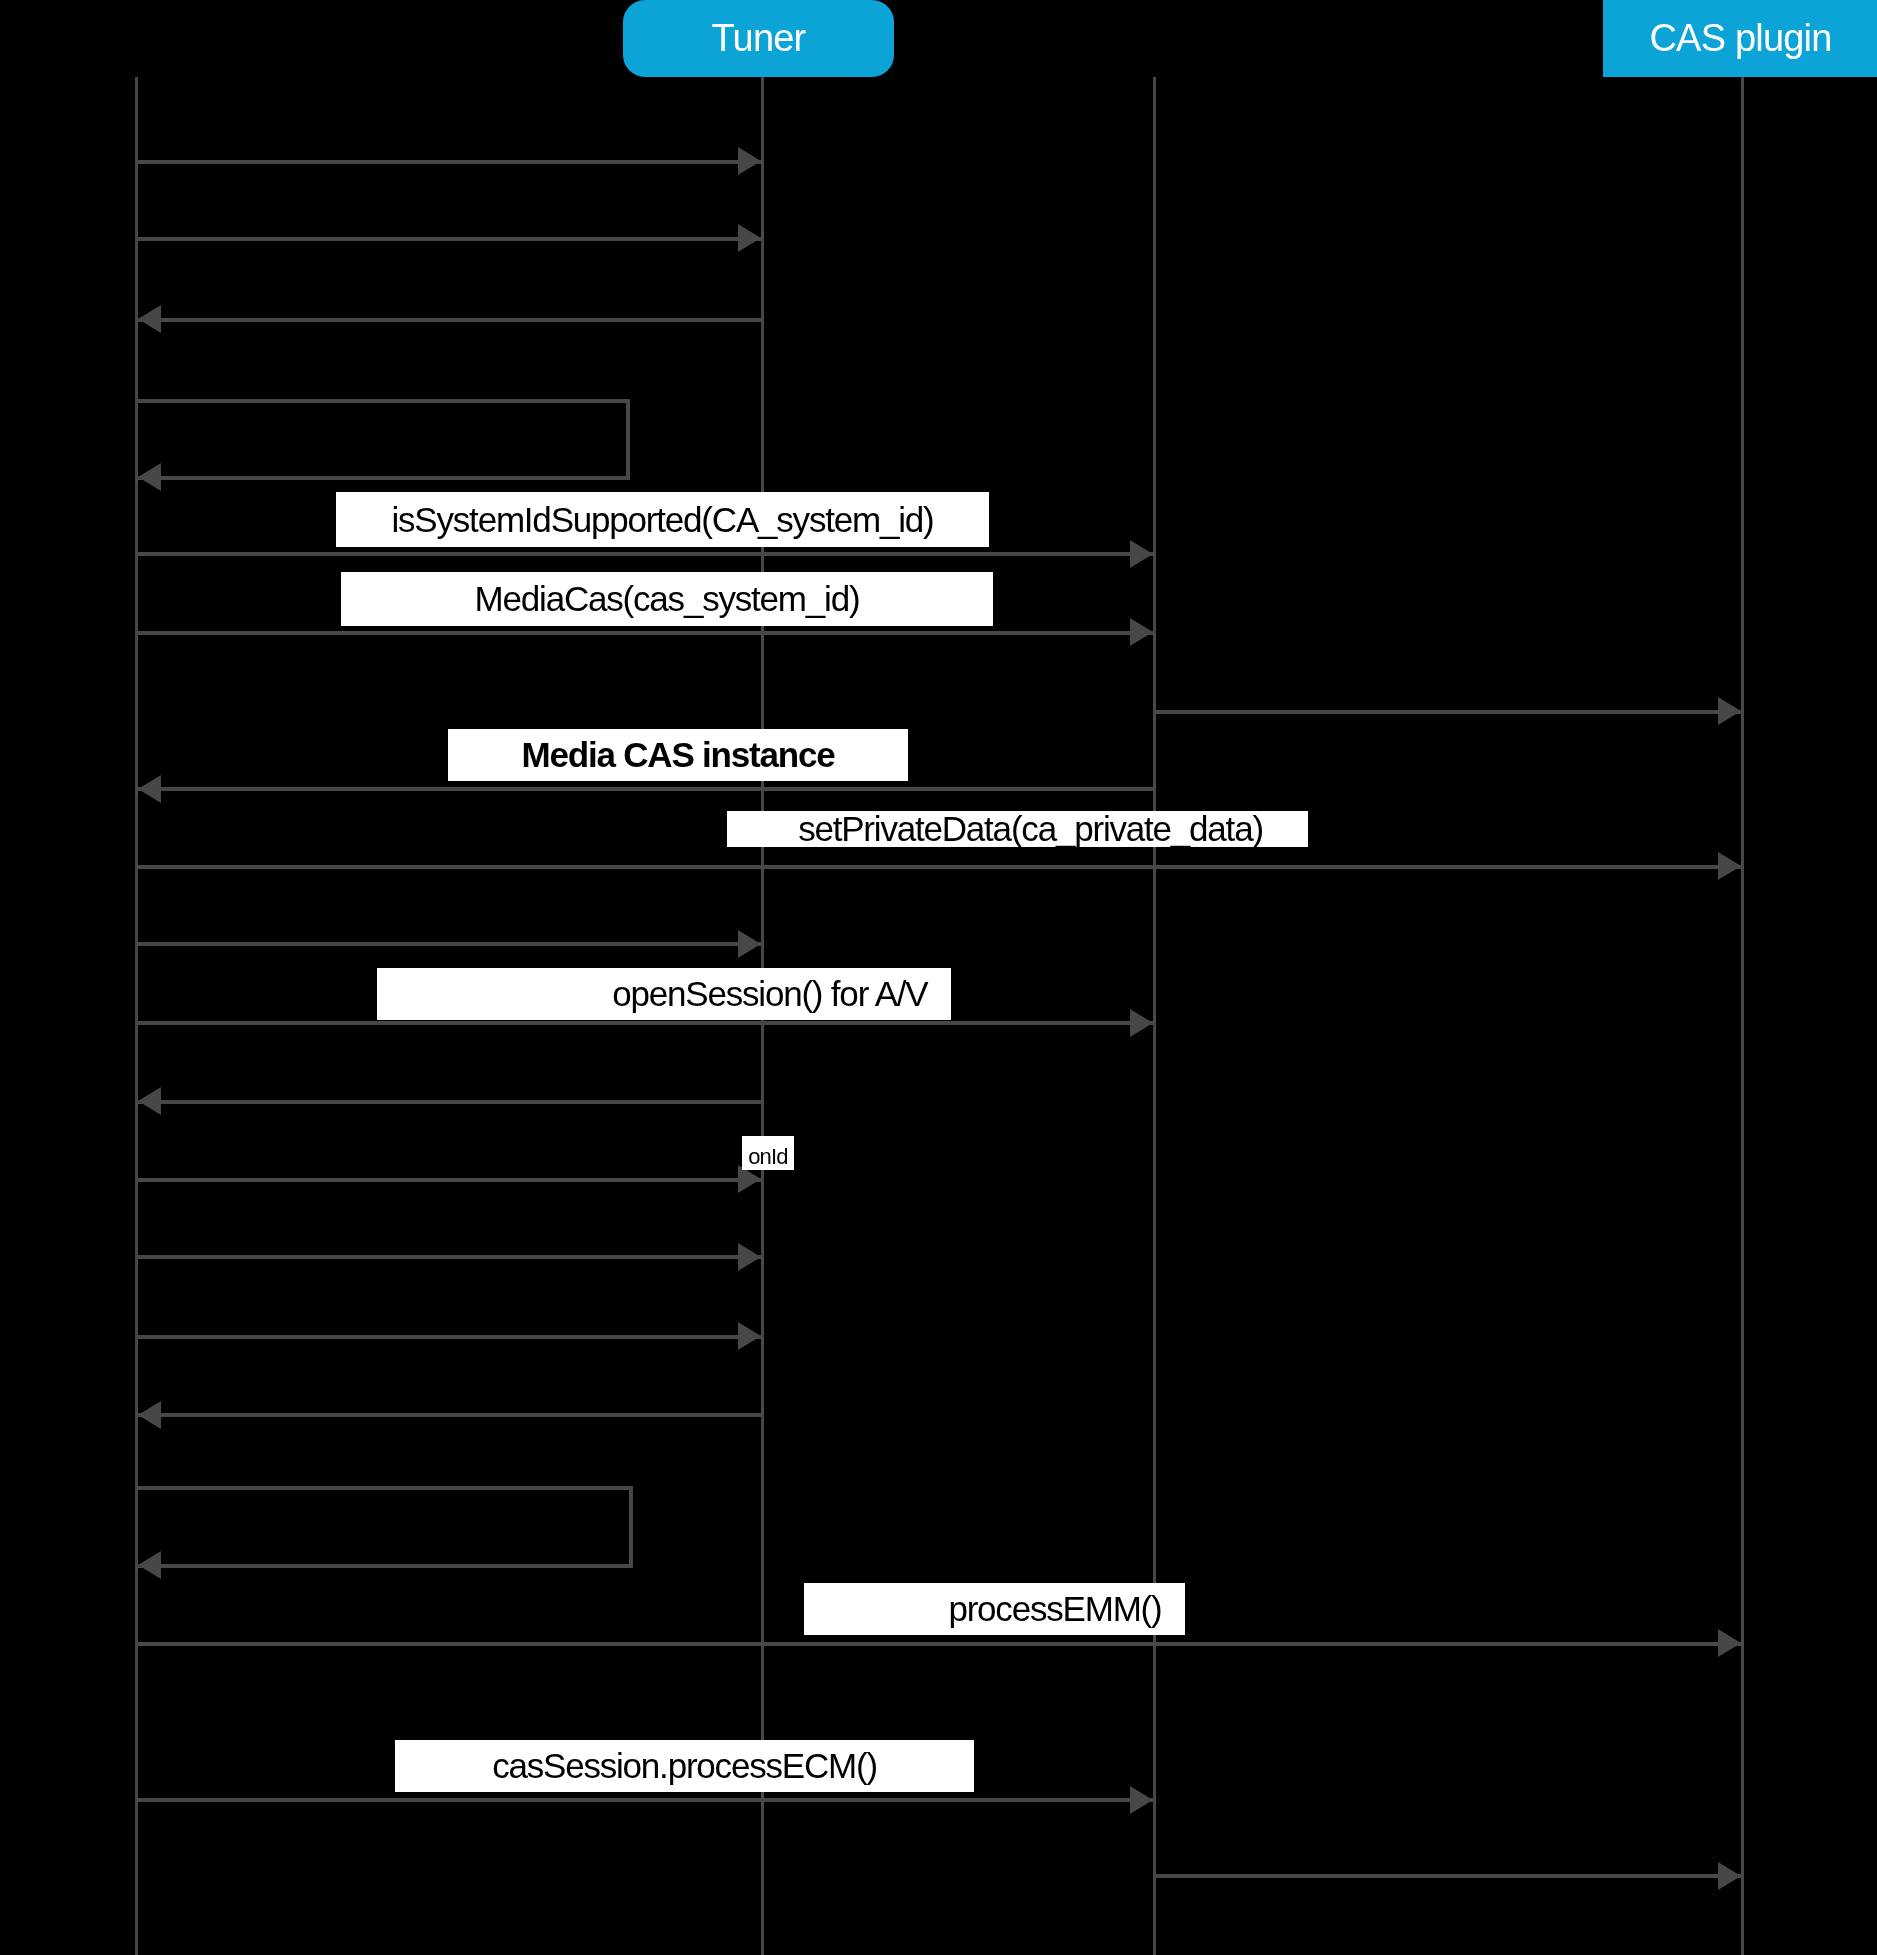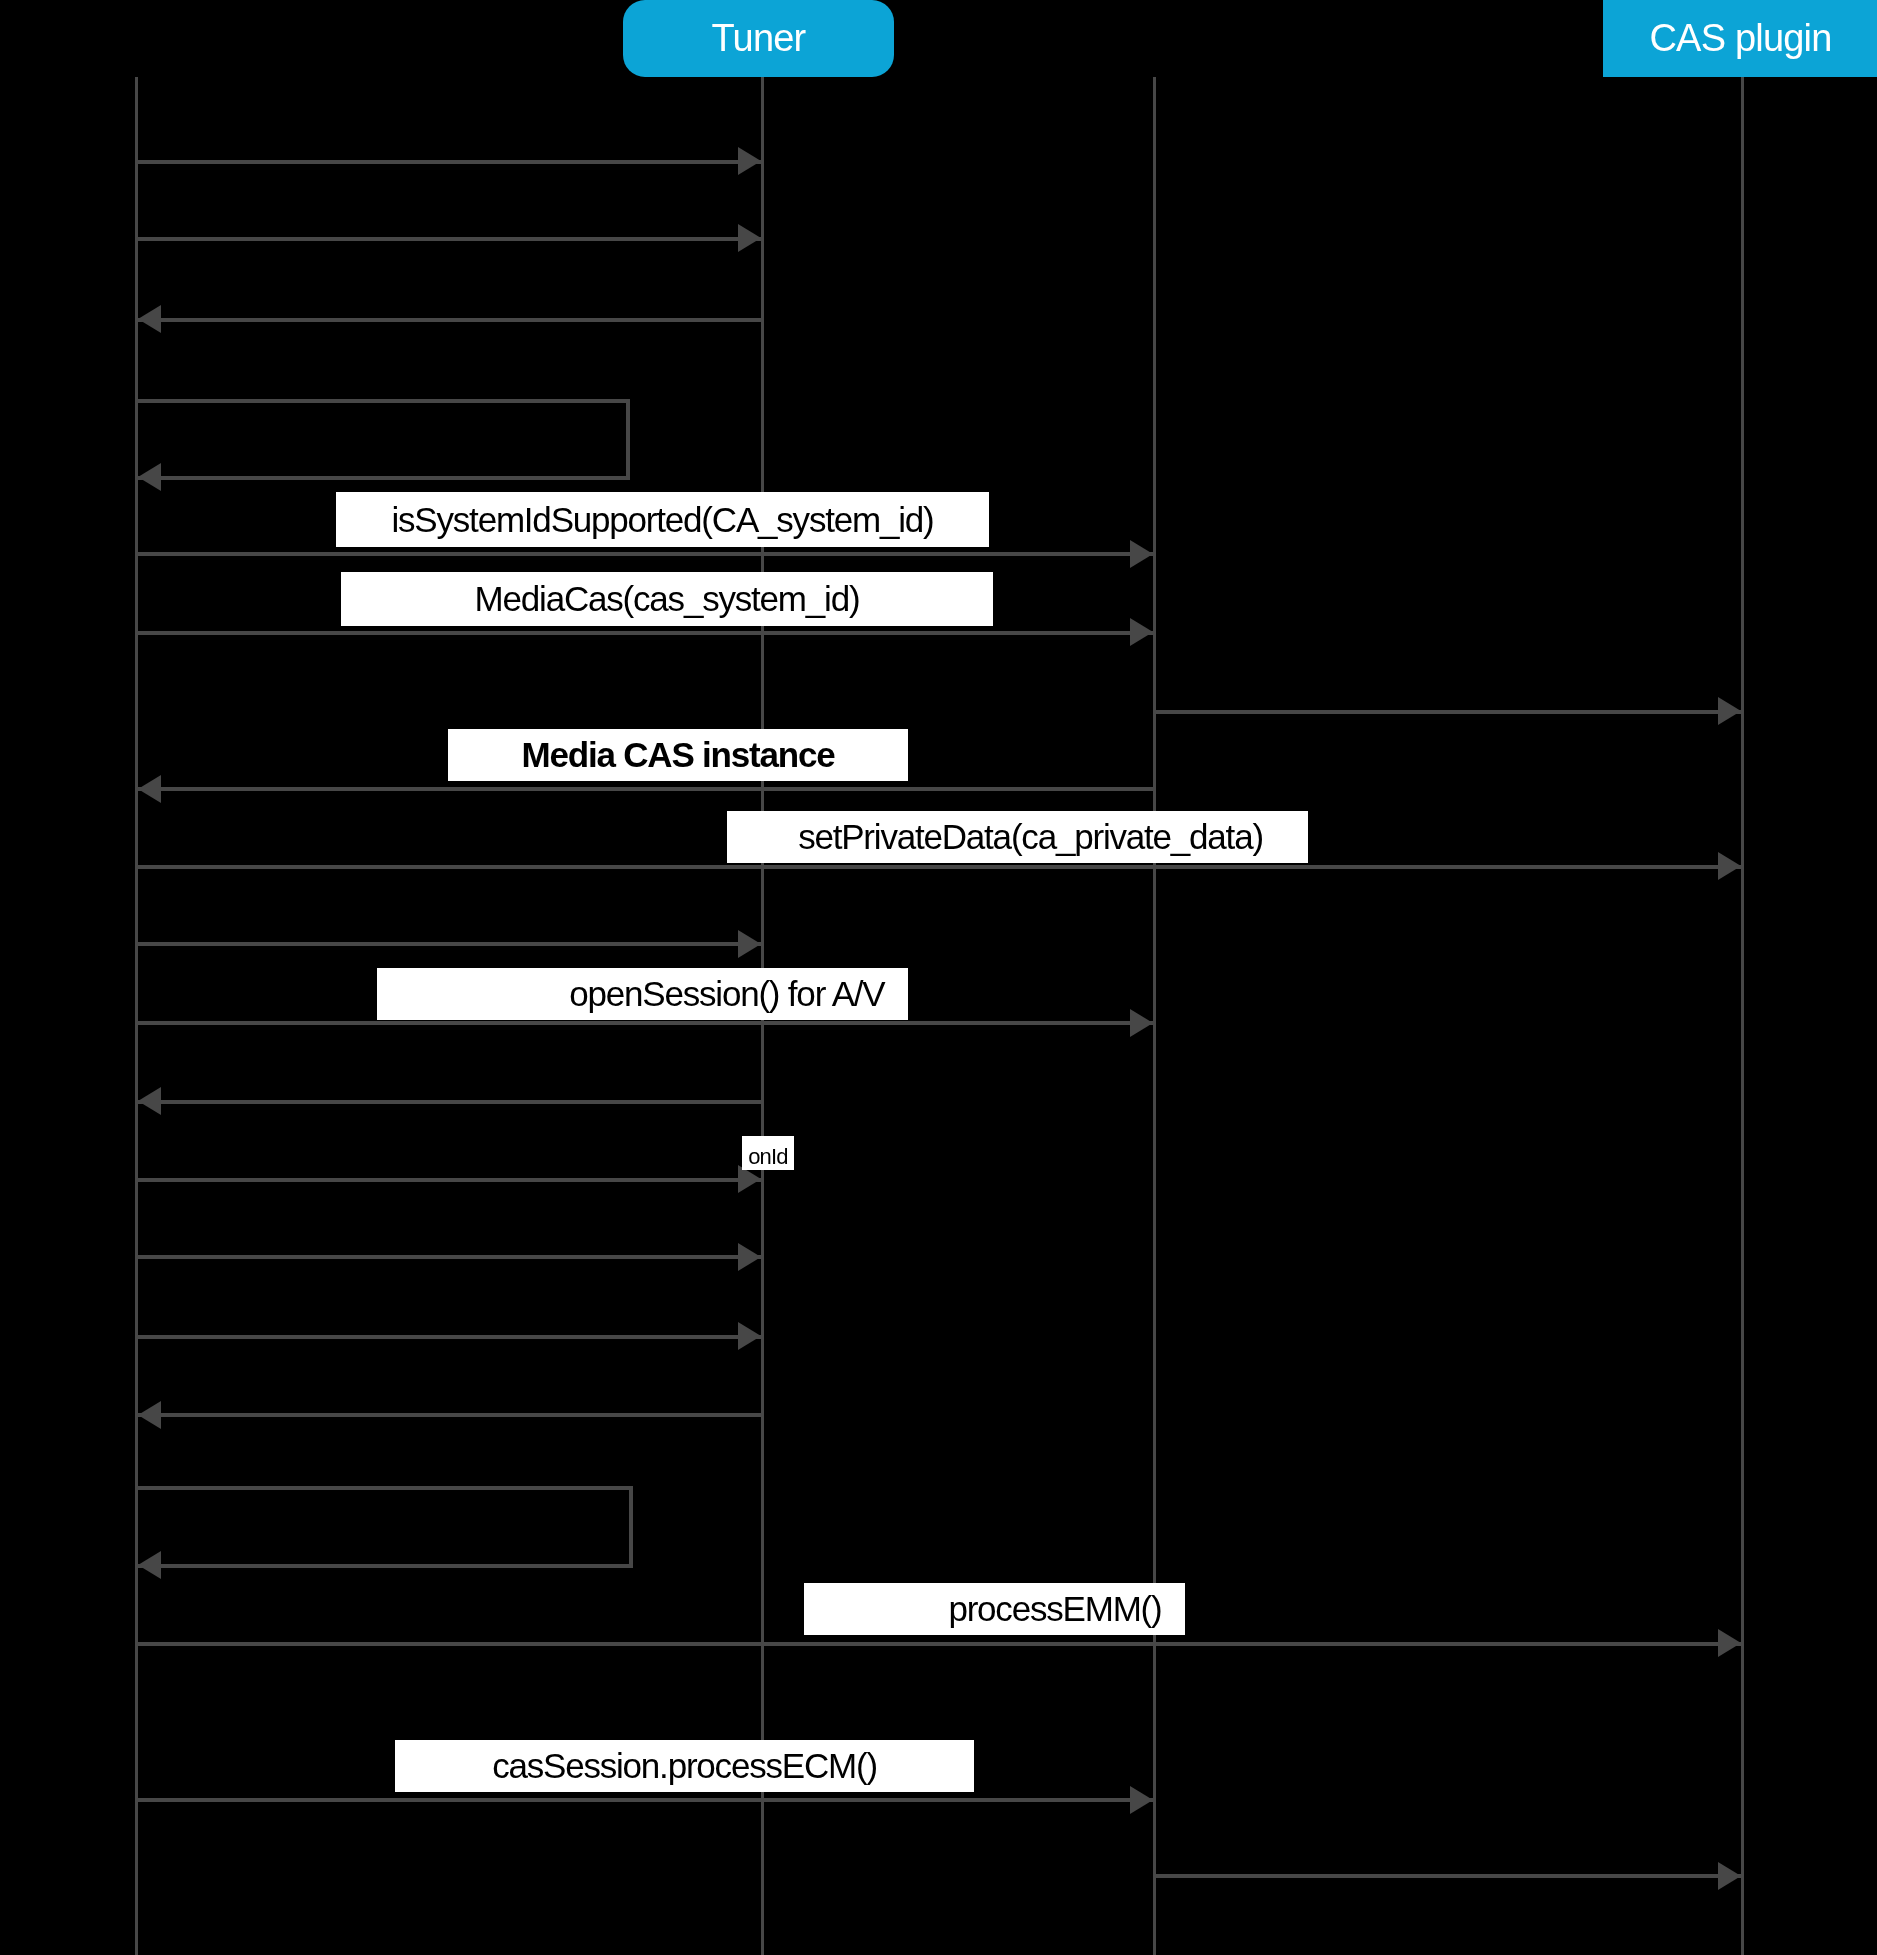--- a/index.html
+++ b/index.html
@@ -48,26 +48,26 @@
       <div class="msgline" style="left: 136px; top: 631px; width: 1019px;"></div>
       <div class="head-right" style="left: 1130px; top: 618px;"></div>
       <div class="msglabel" style="left: 341px; top: 572px; width: 652px; height: 54px;">MediaCas(cas_system_id)</div>
       <div class="msgline" style="left: 1155px; top: 710px; width: 588px;"></div>
       <div class="head-right" style="left: 1718px; top: 697px;"></div>
       <div class="msgline" style="left: 136px; top: 787px; width: 1019px;"></div>
       <div class="head-left" style="left: 138px; top: 775px;"></div>
       <div class="msglabel" style="left: 448px; top: 729px; width: 460px; height: 52px; font-weight: bold;">Media CAS instance</div>
       <div class="msgline" style="left: 136px; top: 865px; width: 1607px;"></div>
       <div class="head-right" style="left: 1718px; top: 852px;"></div>
-      <div class="msglabel" style="left: 727px; top: 811px; width: 581px; height: 52px; padding-left: 26px;">setPrivateData(ca_private_data)</div>
+      <div class="msglabel" style="left: 727px; top: 811px; width: 581px; height: 36px; padding-left: 26px;">setPrivateData(ca_private_data)</div>
       <div class="msgline" style="left: 136px; top: 942px; width: 627px;"></div>
       <div class="head-right" style="left: 738px; top: 930px;"></div>
       <div class="msgline" style="left: 136px; top: 1021px; width: 1019px;"></div>
       <div class="head-right" style="left: 1130px; top: 1009px;"></div>
-      <div class="msglabel align-right" style="left: 377px; top: 968px; width: 531px; height: 52px;">openSession() for A/V</div>
+      <div class="msglabel align-right" style="left: 377px; top: 968px; width: 574px; height: 52px;">openSession() for A/V</div>
       <div class="msgline" style="left: 136px; top: 1100px; width: 627px;"></div>
       <div class="head-left" style="left: 138px; top: 1087px;"></div>
       <div class="msgline" style="left: 136px; top: 1178px; width: 627px;"></div>
       <div class="head-right" style="left: 738px; top: 1165px;"></div>
       <div class="msgline" style="left: 136px; top: 1255px; width: 627px;"></div>
       <div class="head-right" style="left: 738px; top: 1243px;"></div>
       <div class="msgline" style="left: 136px; top: 1335px; width: 627px;"></div>
       <div class="head-right" style="left: 738px; top: 1322px;"></div>
       <div class="msgline" style="left: 136px; top: 1413px; width: 627px;"></div>
       <div class="head-left" style="left: 138px; top: 1401px;"></div>

